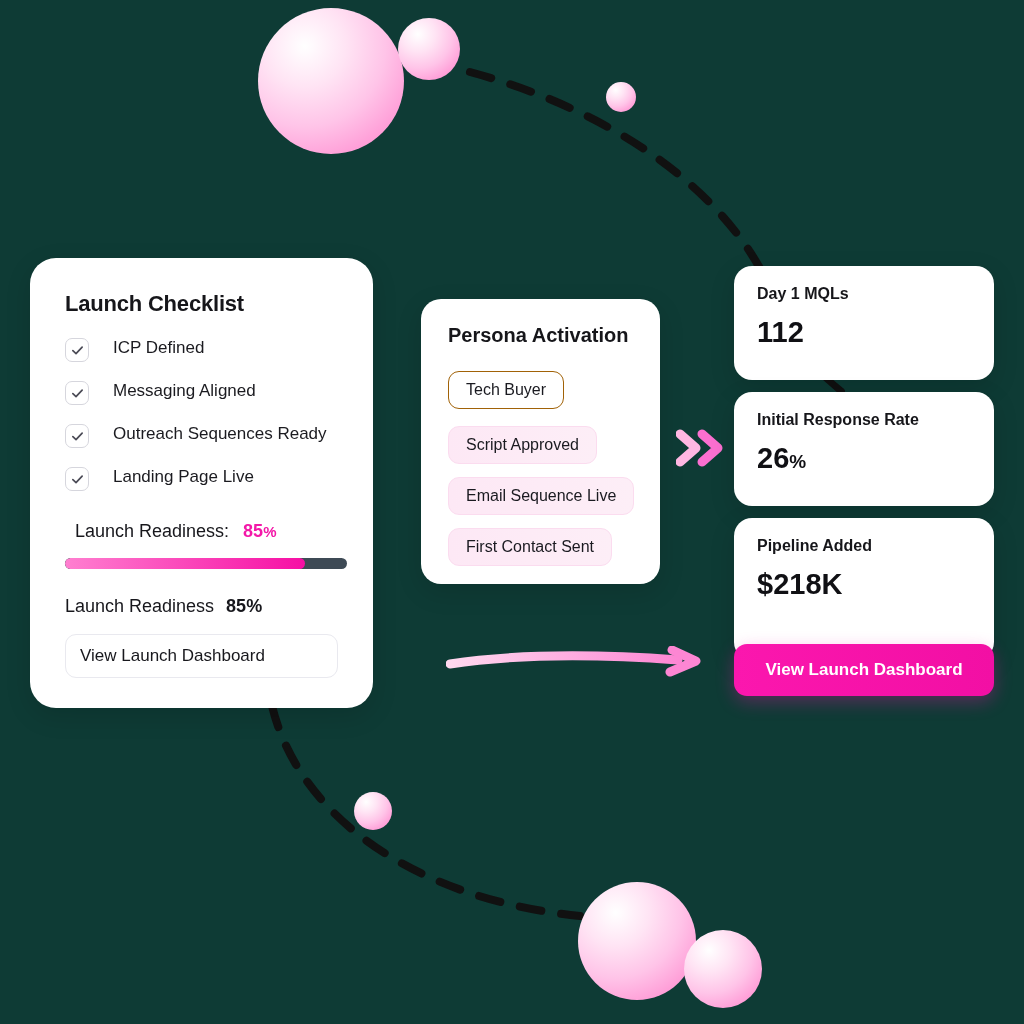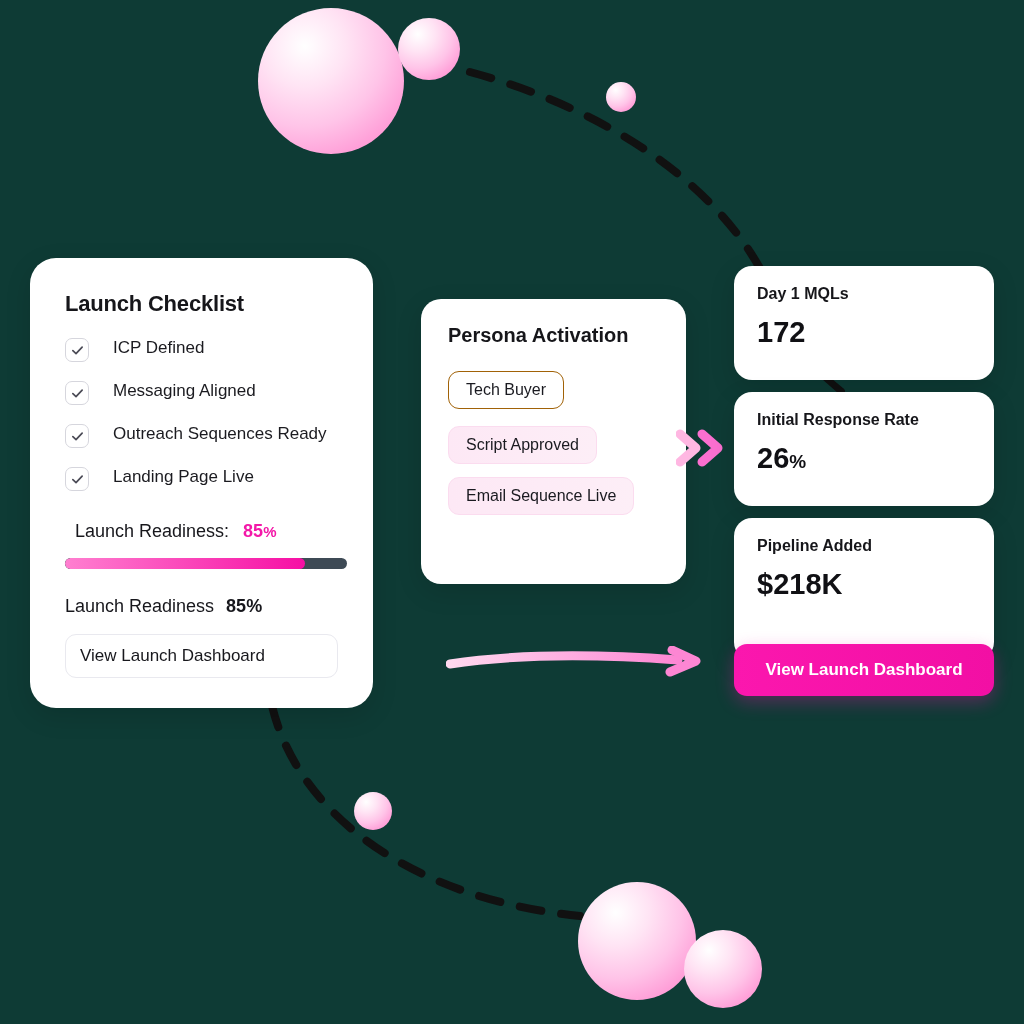--- a/index.html
+++ b/index.html
@@ -153,21 +153,21 @@
     box-sizing: border-box;
     font-size: 17px;
     color: #18181d;
     cursor: pointer;
   }
 
   
   #persona-card {
     left: 421px;
     top: 299px;
-    width: 265px;
+    width: 239px;
     height: 285px;
     border-radius: 20px;
   }
   #persona-title {
     position: absolute;
     left: 27px;
     top: 25px;
     font-size: 20px;
     font-weight: bold;
     color: #16161a;
@@ -335,30 +335,31 @@
 
     <div id="view-dashboard-secondary">View Launch Dashboard</div>
   </div>
 
   <div class="card" id="persona-card">
     <div id="persona-title">Persona Activation</div>
 
     <div class="pill pill-plain" style="top:72px;">Tech Buyer</div>
     <div class="pill pill-pink" style="top:127px;">Script Approved</div>
     <div class="pill pill-pink" style="top:178px;">Email Sequence Live</div>
+    <div class="pill pill-pink" style="top:229px;">First Contact Sent</div>
   </div>
 
   <svg id="chevrons" viewBox="0 0 52 40">
     <path d="M4 6 L20 20 L4 34" fill="none" stroke="#ffb7e2" stroke-width="9" stroke-linecap="round" stroke-linejoin="round"></path>
     <path d="M26 6 L42 20 L26 34" fill="none" stroke="#fb6fd0" stroke-width="9" stroke-linecap="round" stroke-linejoin="round"></path>
   </svg>
 
   <div class="card metric-card" id="mql-card">
     <div class="metric-label">Day 1 MQLs</div>
-    <div class="metric-value"><span>172</span><span class="unit"></span></div>
+    <div class="metric-value"><span>112</span><span class="unit"></span></div>
   </div>
 
   <div class="card metric-card" id="response-card">
     <div class="metric-label">Initial Response Rate</div>
     <div class="metric-value"><span>26</span><span class="unit">%</span></div>
   </div>
 
   <div class="card metric-card" id="pipeline-card">
     <div class="metric-label">Pipeline Added</div>
     <div class="metric-value"><span>$218K</span><span class="unit"></span></div>

